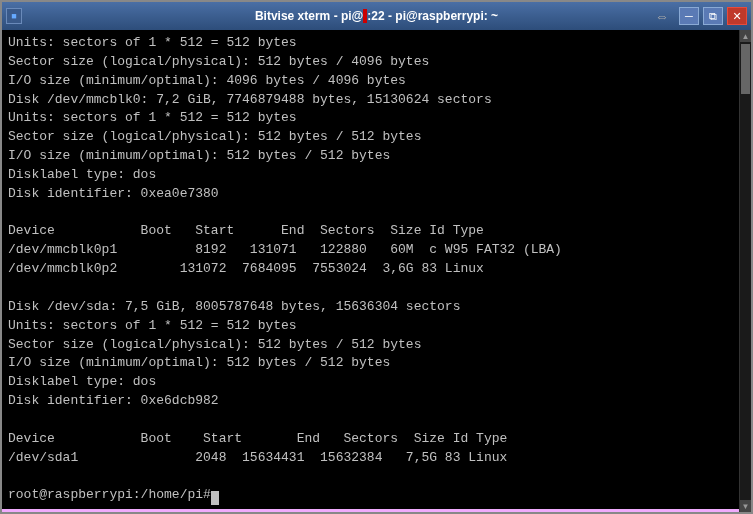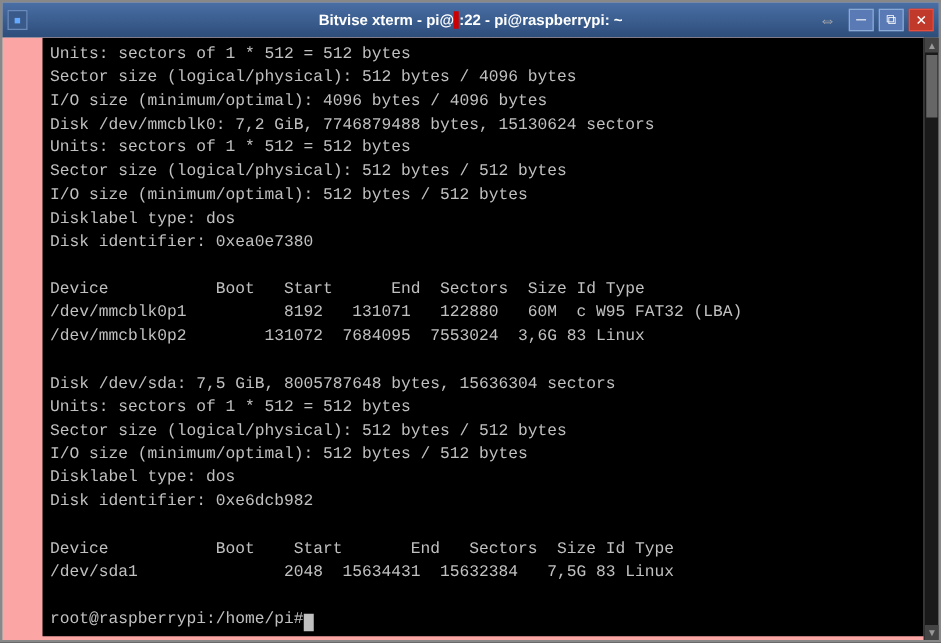--- a/index.html
+++ b/index.html
@@ -95,23 +95,22 @@
       padding: 0 2px;
     }
     .terminal-wrapper {
       display: flex;
       flex: 1;
       overflow: hidden;
       position: relative;
     }
     .terminal-inner {
       flex: 1;
-      background: #fca5a5;
-      overflow: hidden;
-      padding-left: 32px;
+      background: #f0abfc;
+      overflow: hidden;
     }
     .scrollbar-track {
       width: 12px;
       background: #1a1a1a;
       border-left: 1px solid #333;
       display: flex;
       flex-direction: column;
     }
     .scrollbar-up {
       width: 100%;

